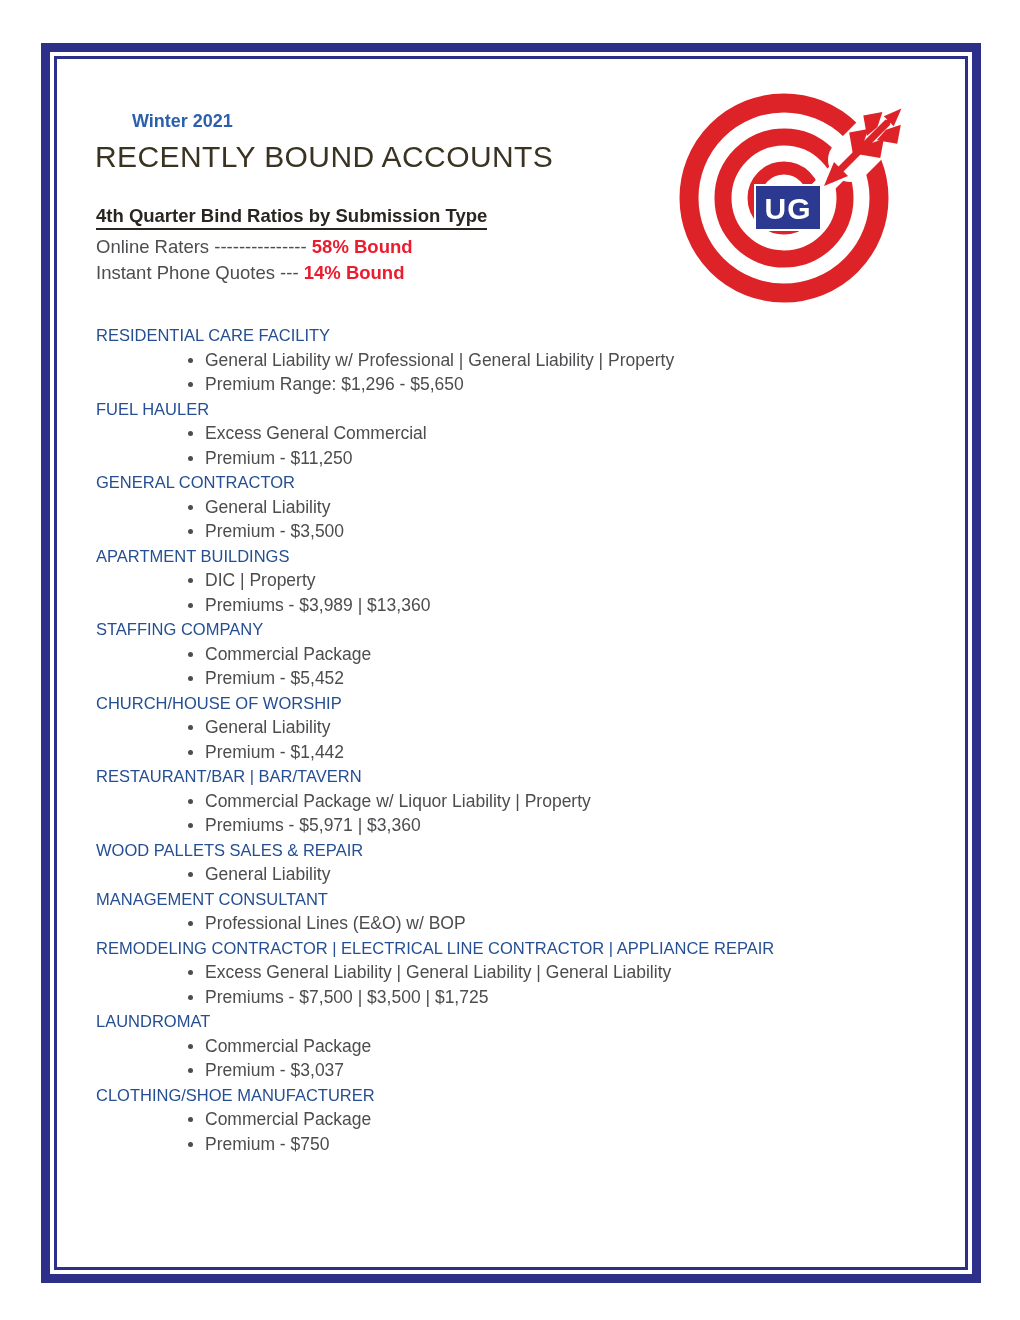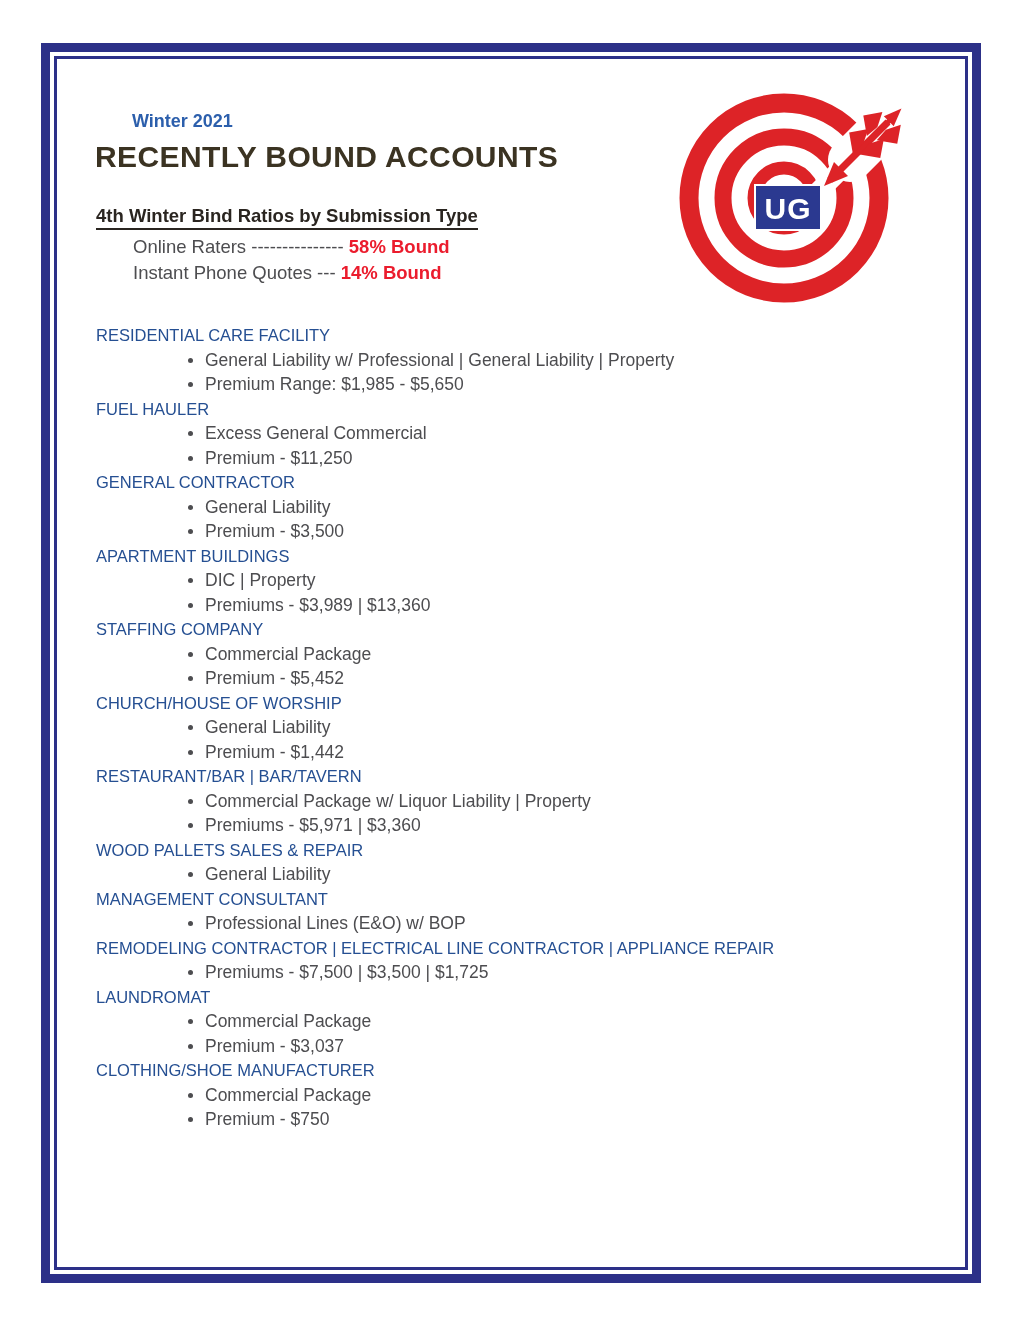--- a/index.html
+++ b/index.html
@@ -14,31 +14,31 @@
   }
   .frame-inner{
     position:absolute;inset:4px;border:3px solid var(--border-navy,#2C3088);
   }
   .issue{
     position:absolute;left:96px;top:111px;
     font-size:18px;font-weight:bold;color:var(--issue-blue,#2C5FAC);margin-left:36px;
   }
   .title{
     position:absolute;left:95px;top:140px;
-    font-size:30px;font-weight:bold;letter-spacing:.4px;
+    font-size:30px;font-weight:normal;letter-spacing:.4px;
     color:var(--title-dark,#3B3322);
   }
   .ratios{
     position:absolute;left:96px;top:205px;font-size:18.5px;color:var(--body-gray,#4D4D50);
   }
   .ratios-heading{
     display:inline-block;font-weight:bold;color:var(--dark-text,#2A2520);
     border-bottom:2px solid var(--dark-text,#2A2520);padding-bottom:1px;margin-bottom:4px;
   }
-  .ratio-row{line-height:25.5px;white-space:nowrap;margin-left:37px;}
+  .ratio-row{line-height:25.5px;white-space:nowrap;}
   .ratio-value{font-weight:bold;color:var(--accent-red,#EB1C2D);}
   .sections{
     position:absolute;left:96px;top:323px;width:830px;
     font-size:17.5px;line-height:24.5px;color:var(--body-gray,#4D4D50);
   }
   .section-heading{
     font-weight:normal;font-size:16.5px;color:var(--section-blue,#254F92);
     white-space:nowrap;
   }
   .section-alert{
@@ -59,21 +59,21 @@
 <body>
 
 <div class="frame">
   <div class="frame-inner"></div>
 </div>
 
 <div class="issue">Winter 2021</div>
 <div class="title">RECENTLY BOUND ACCOUNTS</div>
 
 <div class="ratios">
-  <span class="ratios-heading">4th Winter Bind Ratios by Submission Type</span>
+  <span class="ratios-heading">4th Quarter Bind Ratios by Submission Type</span>
   <div class="ratio-row"><span>Online Raters </span><span>--------------- </span><span class="ratio-value">58% Bound</span></div>
   <div class="ratio-row"><span>Instant Phone Quotes </span><span>--- </span><span class="ratio-value">14% Bound</span></div>
 </div>
 
 <svg class="logo" viewBox="0 0 230 230" aria-hidden="true">
 
   <g fill="none" stroke="#DD2327">
     <circle cx="106" cy="118" r="95" stroke-width="19"></circle>
     <circle cx="106" cy="118" r="61" stroke-width="17"></circle>
     <circle cx="106" cy="118" r="30" stroke-width="13"></circle>
@@ -104,21 +104,21 @@
   <div class="section">
     <div class="section-heading">RESIDENTIAL CARE FACILITY</div>
     <div>
 
     <div class="bullet">
         <span class="dot"></span>
         <span>General Liability w/ Professional | General Liability | Property</span>
       </div>
         <div class="bullet">
         <span class="dot"></span>
-        <span>Premium Range: $1,985 - $5,650</span>
+        <span>Premium Range: $1,296 - $5,650</span>
       </div>
       </div>
   </div>
 
   <div class="section">
     <div class="section-heading">FUEL HAULER</div>
 
     <div>
 
     <div class="bullet">
@@ -234,20 +234,24 @@
         <span>Professional Lines (E&amp;O) w/ BOP</span>
       </div>
       </div>
   </div>
 
   <div class="section">
     <div class="section-heading">REMODELING CONTRACTOR | ELECTRICAL LINE CONTRACTOR | APPLIANCE REPAIR</div>
 
     <div>
 
+    <div class="bullet">
+        <span class="dot"></span>
+        <span>Excess General Liability | General Liability | General Liability</span>
+      </div>
         <div class="bullet">
         <span class="dot"></span>
         <span>Premiums - $7,500 | $3,500 | $1,725</span>
       </div>
       </div>
   </div>
 
   <div class="section">
     <div class="section-heading">LAUNDROMAT</div>
 

